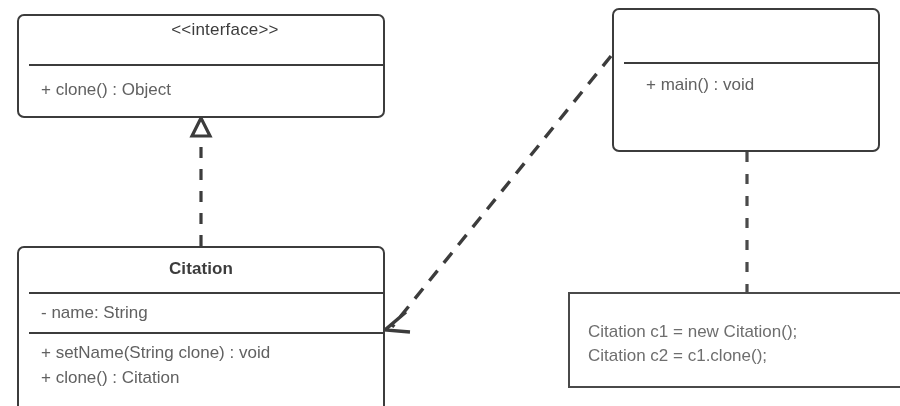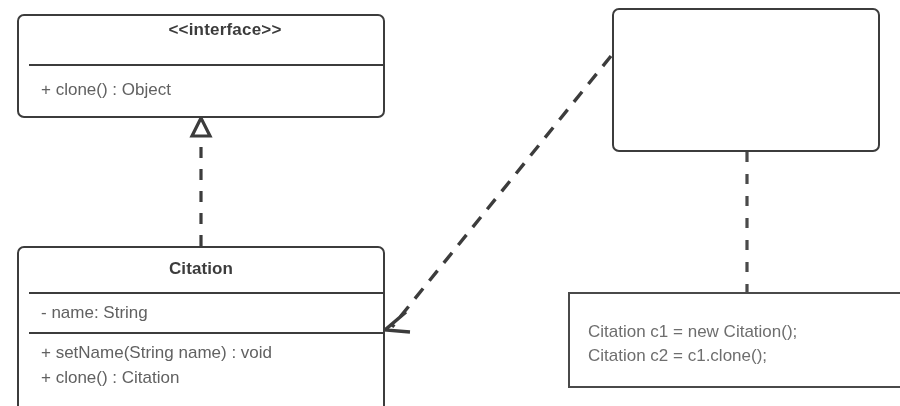--- a/index.html
+++ b/index.html
@@ -34,21 +34,21 @@
   .uml-title {
     text-align: center;
     font-weight: bold;
     color: #3c3c3c;
     font-size: 17px;
     line-height: 21px;
     letter-spacing: 0.1px;
   }
   .uml-title .stereotype {
     display: block;
-    font-weight: bold;
+    font-weight: normal;
     font-size: 17px;
     line-height: 22px;
     letter-spacing: 0.2px;
     padding-left: 48px;
   }
   .uml-title .tname {
     display: block;
     font-weight: bold;
     font-size: 17px;
     line-height: 22px;
@@ -116,27 +116,30 @@
   </div>
 
   <div class="uml-box" style="left:17px; top:246px; width:368px; height:186px;">
     <div class="uml-compartment uml-title" style="height:44px; padding-top:10px;">
       <span class="tname">Citation</span>
     </div>
     <div class="uml-compartment" style="height:40px; padding-top:6px;">
       <div class="uml-member">- name: String</div>
     </div>
     <div class="uml-compartment" style="height:102px; padding-top:6px;">
-      <div class="uml-member">+ setName(String name) : void</div>
+      <div class="uml-member">+ setName(String clone) : void</div>
       <div class="uml-member">+ clone() : Citation</div>
     </div>
   </div>
 
   <div class="uml-box" style="left:612px; top:8px; width:268px; height:144px;">
     <div class="uml-compartment" style="height:52px;">
+    </div>
+    <div class="uml-compartment" style="height:45px; padding-top:8px;">
+      <div class="uml-member" style="padding-left:22px;">+ main() : void</div>
     </div>
   </div>
 
   <div class="uml-note" style="left:568px; top:292px; width:352px; height:96px; padding-top:26px;">
     <div class="note-line">Citation c1 = new Citation();</div>
     <div class="note-line">Citation c2 = c1.clone();</div>
   </div>
 
 </div>
 

